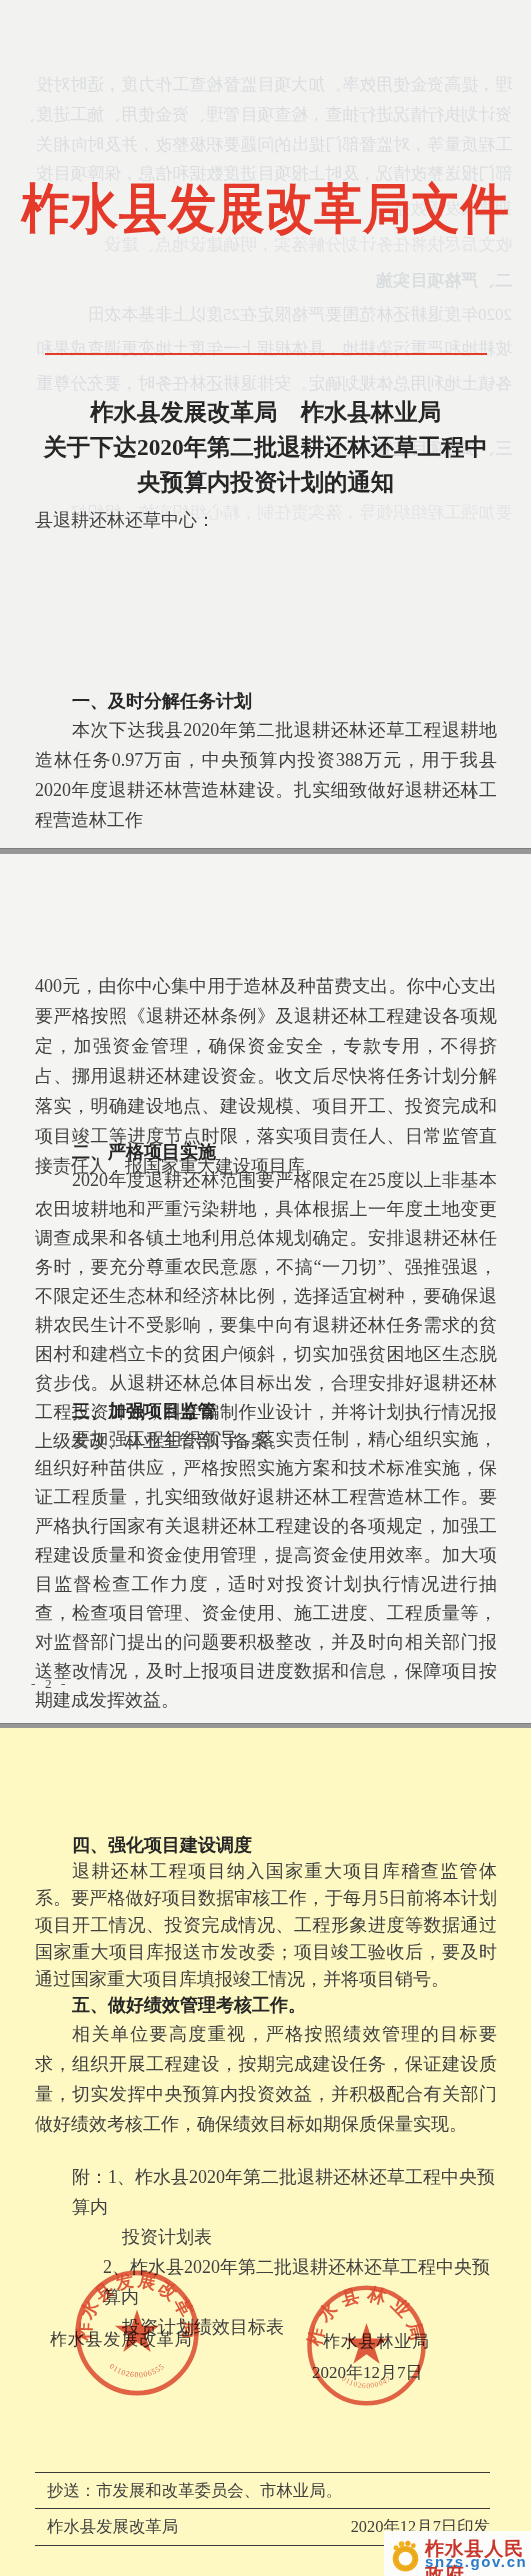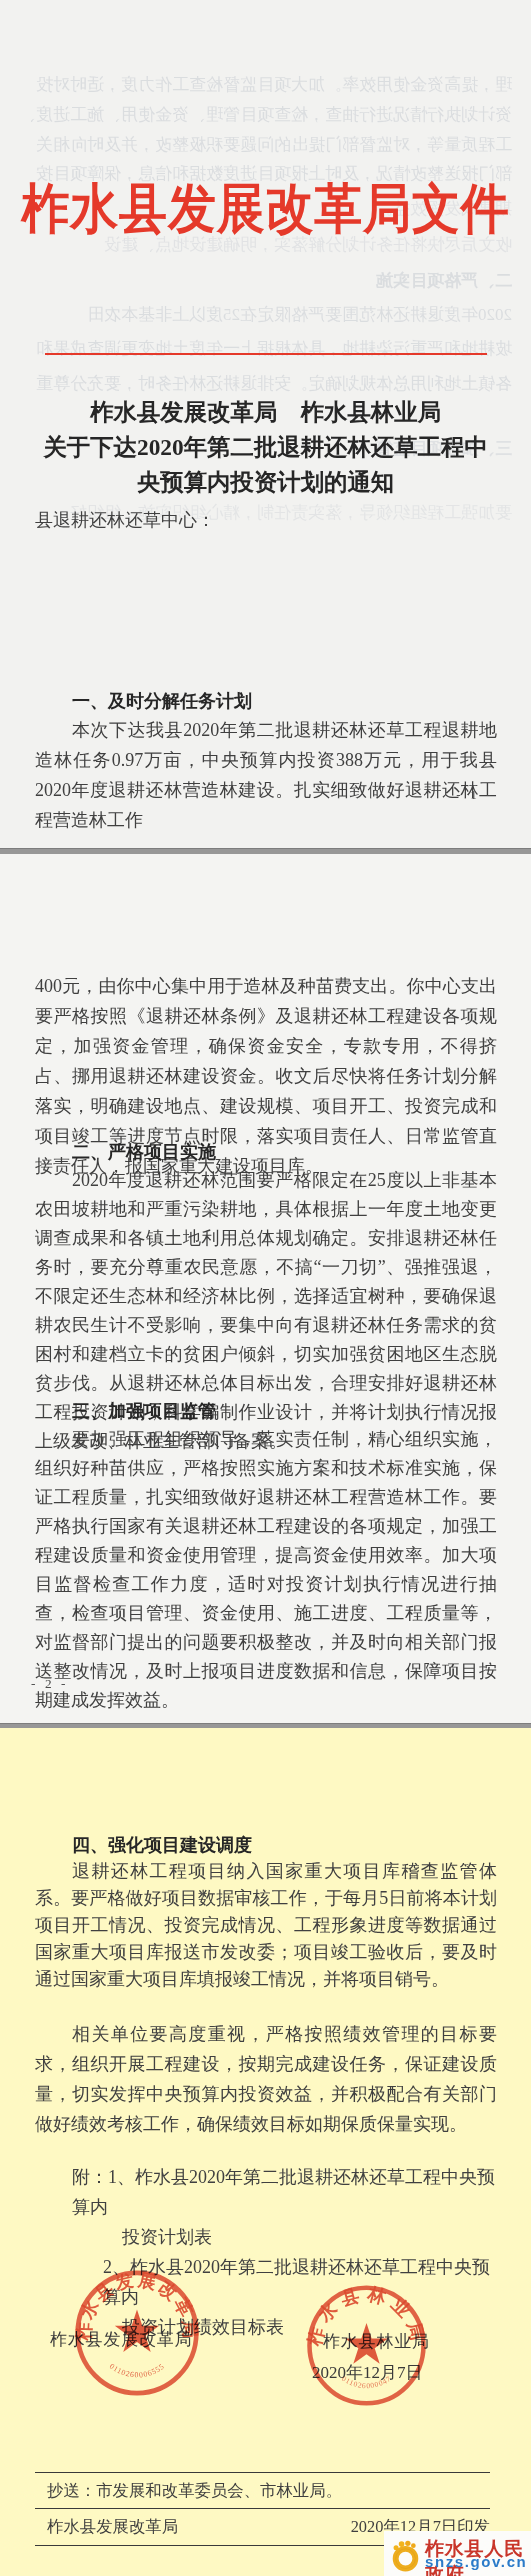--- a/index.html
+++ b/index.html
@@ -173,20 +173,21 @@
     <p class="body-text indent heading" id="p2-h3">三、加强项目监管</p>
     <p class="body-text indent" id="p2-para3">要加强工程组织领导，落实责任制，精心组织实施，组织好种苗供应，严格按照实施方案和技术标准实施，保证工程质量，扎实细致做好退耕还林工程营造林工作。要严格执行国家有关退耕还林工程建设的各项规定，加强工程建设质量和资金使用管理，提高资金使用效率。加大项目监督检查工作力度，适时对投资计划执行情况进行抽查，检查项目管理、资金使用、施工进度、工程质量等，对监督部门提出的问题要积极整改，并及时向相关部门报送整改情况，及时上报项目进度数据和信息，保障项目按期建成发挥效益。</p>
     <div class="pageno" id="p2-no">- 2 -</div>
   </section>
 
   <div class="sep"></div>
 
   <section class="page" id="page3">
     <p class="body-text indent heading" id="p3-h4">四、强化项目建设调度</p>
     <p class="body-text indent" id="p3-para4">退耕还林工程项目纳入国家重大项目库稽查监管体系。要严格做好项目数据审核工作，于每月5日前将本计划项目开工情况、投资完成情况、工程形象进度等数据通过国家重大项目库报送市发改委；项目竣工验收后，要及时通过国家重大项目库填报竣工情况，并将项目销号。</p>
+    <p class="body-text indent heading" id="p3-h5">五、做好绩效管理考核工作。</p>
     <p class="body-text indent" id="p3-para5">相关单位要高度重视，严格按照绩效管理的目标要求，组织开展工程建设，按期完成建设任务，保证建设质量，切实发挥中央预算内投资效益，并积极配合有关部门做好绩效考核工作，确保绩效目标如期保质保量实现。</p>
 
     <div class="attach">
       <div class="a1">附：1、柞水县2020年第二批退耕还林还草工程中央预算内</div>
       <div class="a2">投资计划表</div>
       <div class="a3">2、柞水县2020年第二批退耕还林还草工程中央预算内</div>
       <div class="a4">投资计划绩效目标表</div>
     </div>
 
     <div class="sig" id="sig-left">柞水县发展改革局</div>

